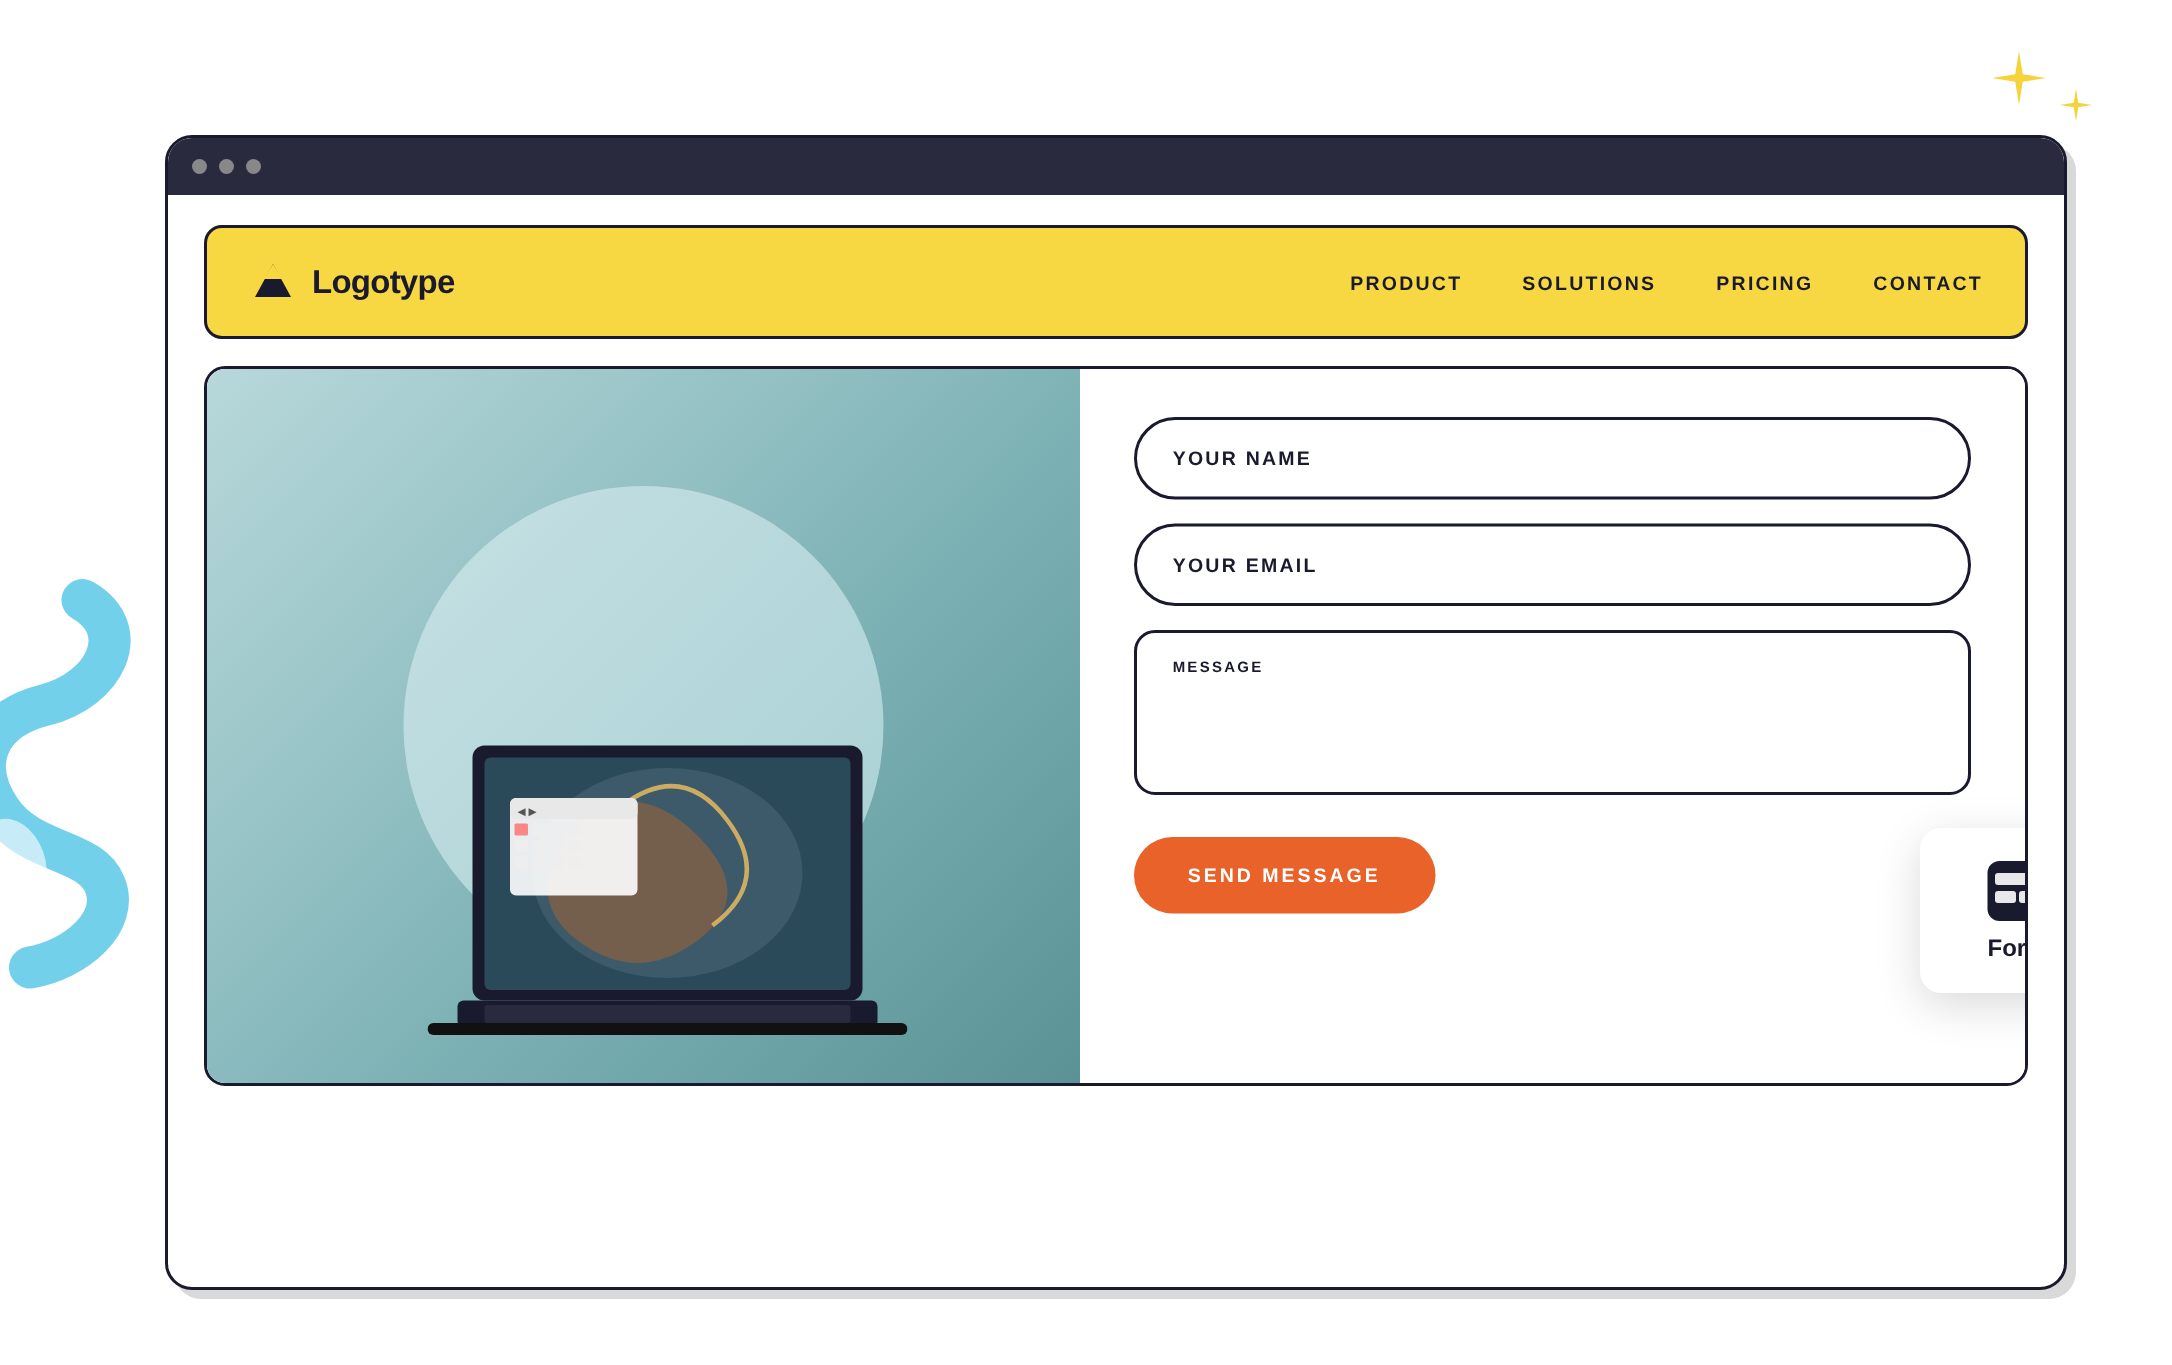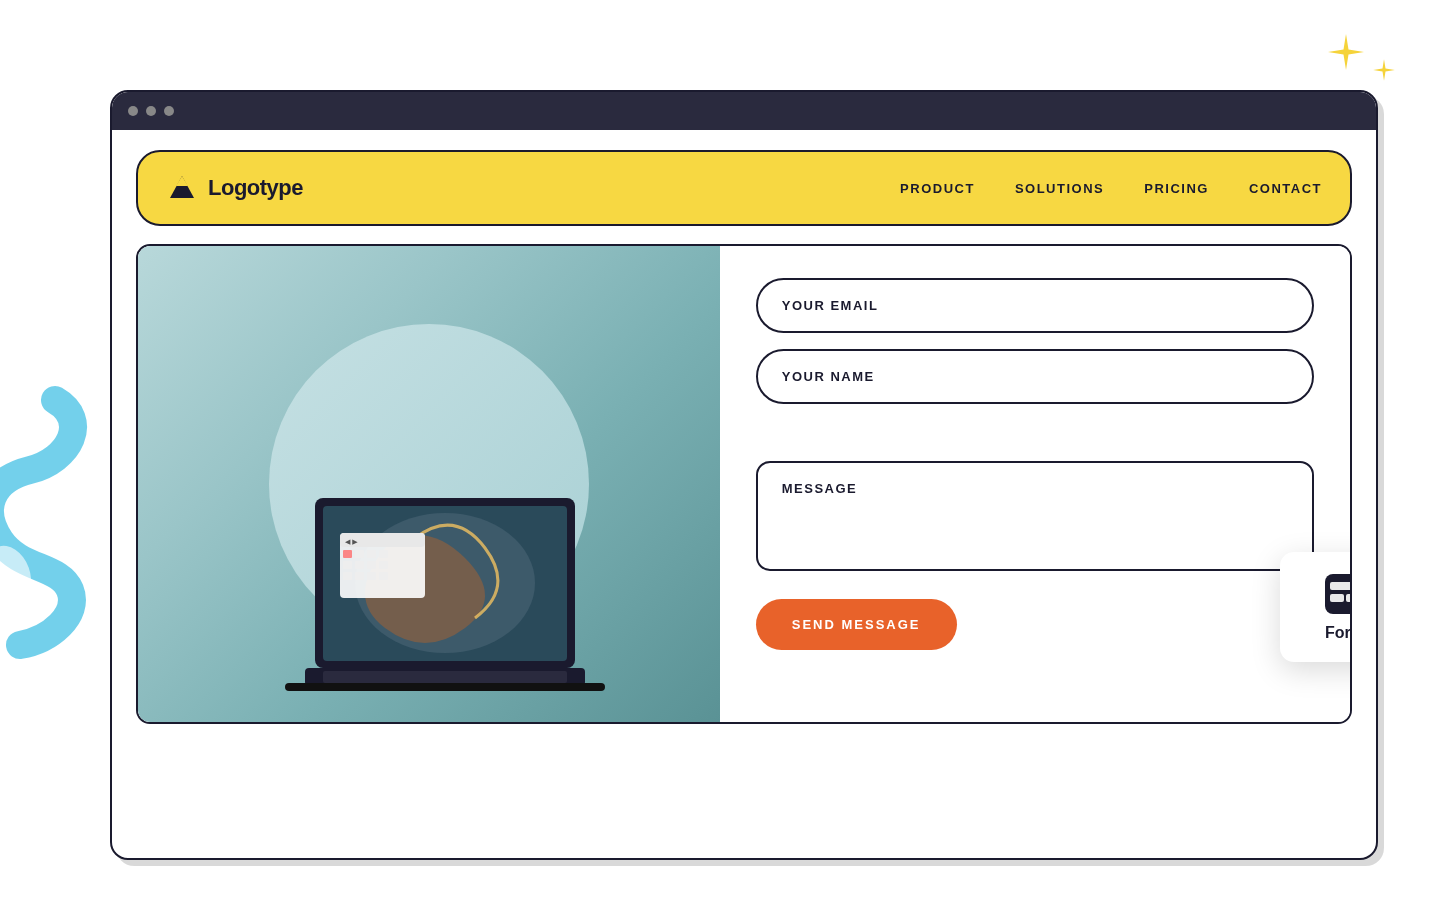--- a/index.html
+++ b/index.html
@@ -55,21 +55,21 @@
     }
 
     .browser-content {
       padding: 20px 24px;
       background: #ffffff;
     }
 
     
     .navbar {
       background: #f7d842;
-      border-radius: 24px;
+      border-radius: 12px;
       border: 2.5px solid #1a1a2e;
       padding: 0 28px;
       height: 76px;
       display: flex;
       align-items: center;
       justify-content: space-between;
       margin-bottom: 18px;
     }
 
     .logo-area {
@@ -179,26 +179,25 @@
       color: #1a1a2e;
       font-weight: 700;
       letter-spacing: 1.5px;
     }
 
     .message-field {
       border-radius: 14px;
       min-height: 110px;
       padding: 18px 24px;
       resize: none;
-      font-size: 13px;
+      font-size: 10px;
       font-weight: 700;
       letter-spacing: 1.5px;
       text-transform: uppercase;
       font-family: Arial, sans-serif;
-      margin-top: 41px;
     }
 
     .send-button {
       background: #e8622a;
       color: #ffffff;
       border: none;
       border-radius: 30px;
       padding: 18px 36px;
       font-size: 13px;
       font-weight: 800;
@@ -342,23 +341,23 @@
             <rect x="20" y="180" width="280" height="18" rx="4" fill="#1a1a2e"></rect>
             <rect x="0" y="195" width="320" height="8" rx="4" fill="#111"></rect>
 
             <rect x="38" y="183" width="244" height="12" rx="2" fill="#2a2a3e"></rect>
           </svg>
         </div>
       </div>
 
       <div class="form-side">
 
+        <input type="text" class="form-field" placeholder="YOUR NAME" style="">
+
         <input type="email" class="form-field" placeholder="YOUR EMAIL" style="">
-
-        <input type="text" class="form-field" placeholder="YOUR NAME" style="">
 
         <textarea class="form-field message-field" placeholder="MESSAGE" style=""></textarea>
 
         <button class="send-button">SEND MESSAGE</button>
 
         <div class="form-widget">
 
           <svg width="44" height="44" viewBox="0 0 44 44">
             <rect x="2" y="2" width="40" height="40" rx="8" fill="#1a1a2e"></rect>
             <rect x="7" y="10" width="30" height="8" rx="2" fill="white" opacity="0.9"></rect>

